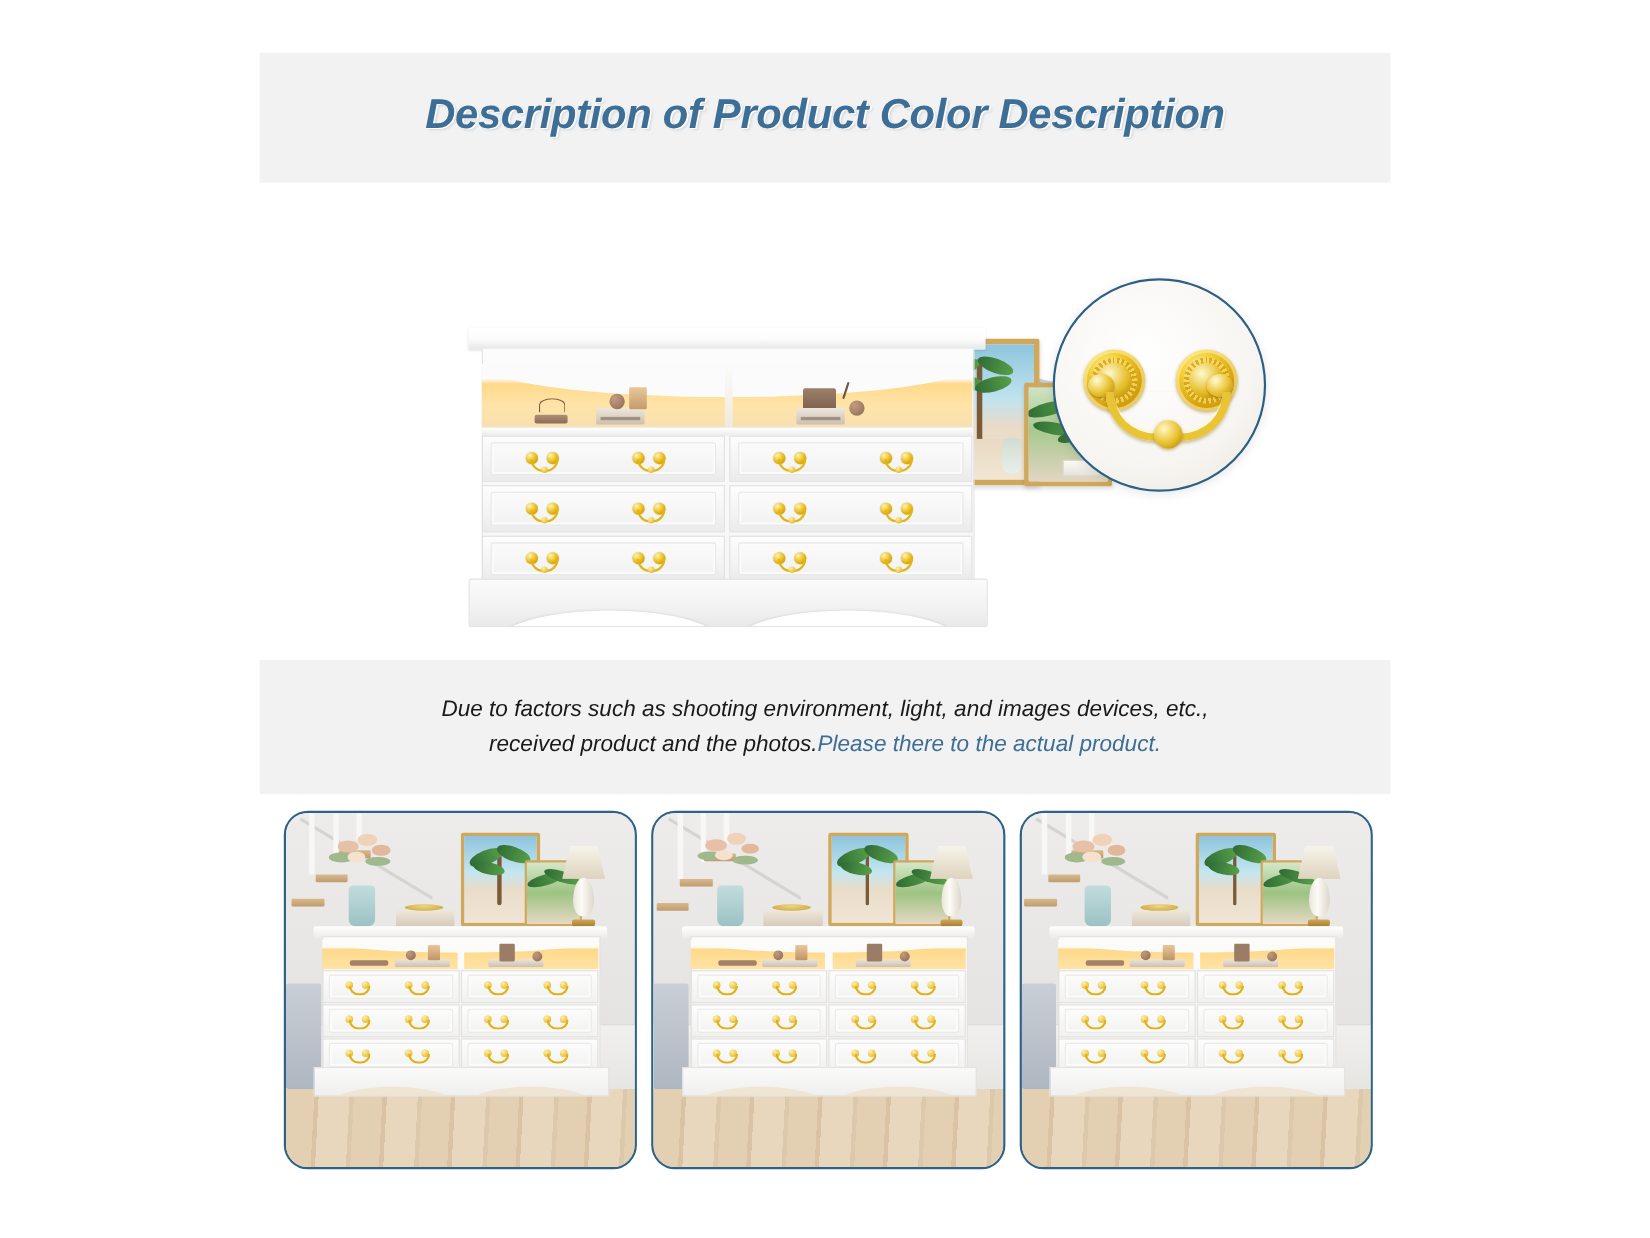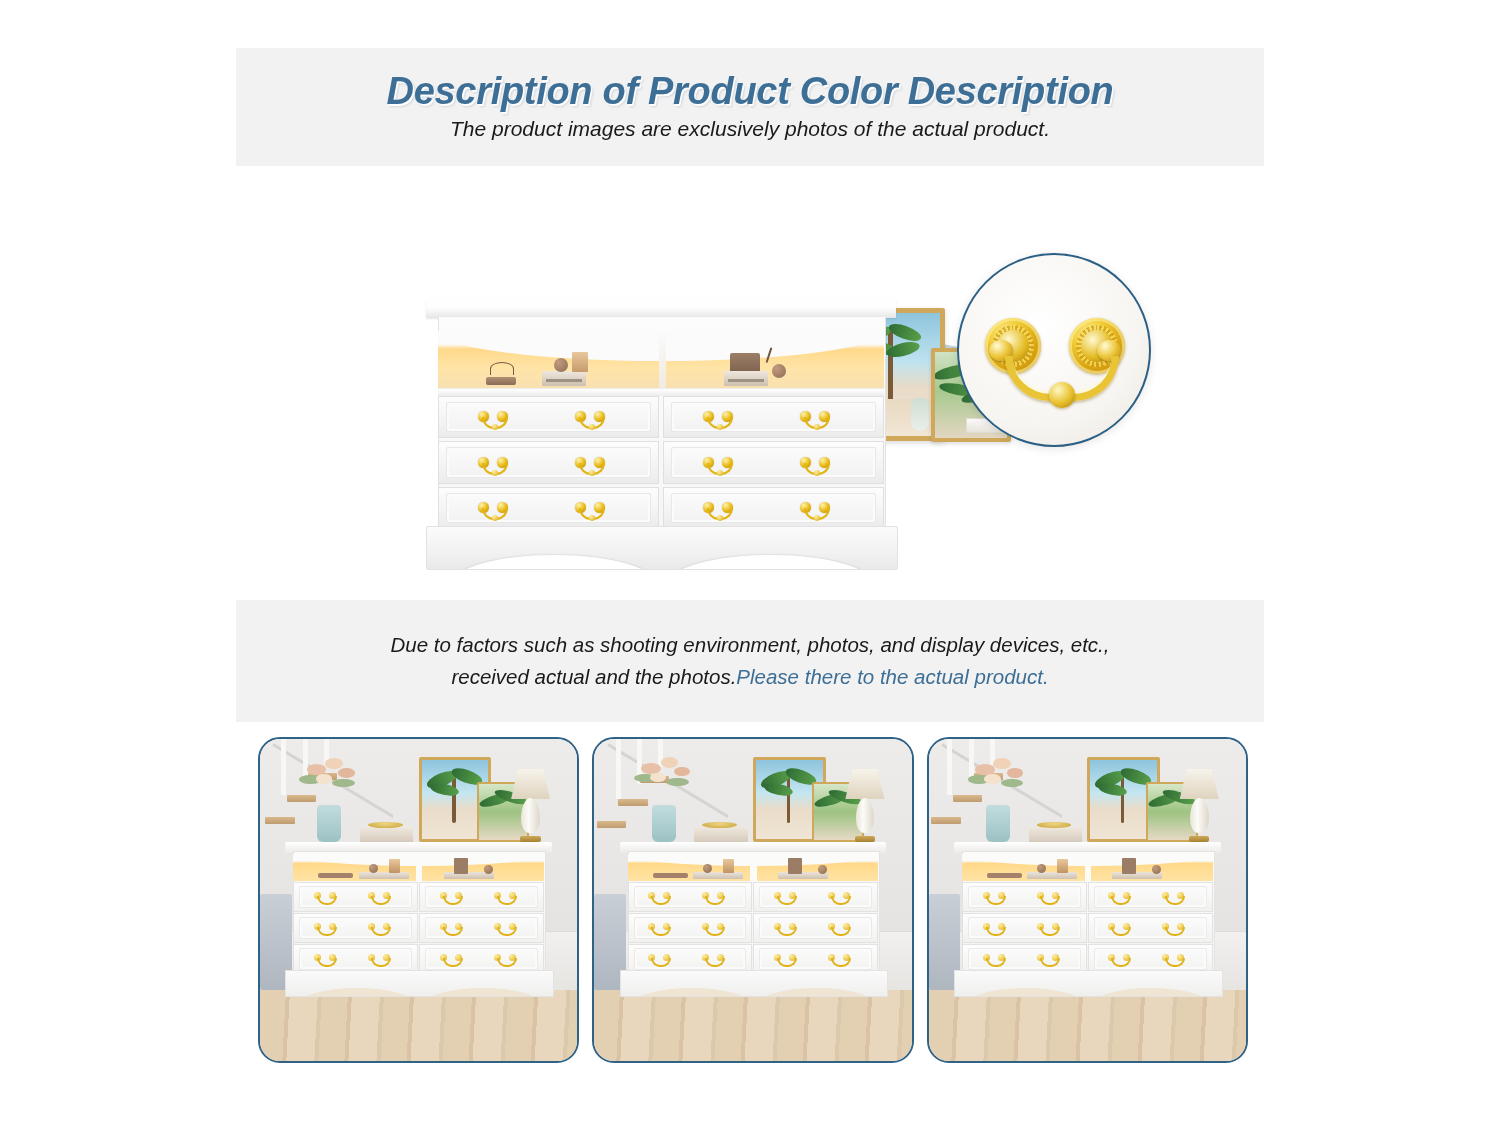--- a/index.html
+++ b/index.html
@@ -323,21 +323,20 @@
   .t-towel{position:absolute;left:0;bottom:22%;width:10%;height:30%;
     background:linear-gradient(180deg,#c9cfd6,#aeb6c0);border-radius:2px;}
 </style>
 </head>
 <body>
 
 <div class="page">
 
   <div class="band" id="band-top">
     <p class="title">Description of Product Color Description</p>
-    <p class="subtitle">The product images are exclusively photos of the actual product.</p>
   </div>
 
   <div id="hero">
 
     <div class="beam"></div>
 
     <div class="dresser">
 
       <div class="vase"></div>
 
@@ -488,22 +487,22 @@
         <div class="mag-rose l"></div>
         <div class="mag-rose r"></div>
         <div class="mag-knob l"></div>
         <div class="mag-knob r"></div>
         <div class="mag-bail"></div>
       </div>
     </div>
   </div>
 
   <div class="band" id="band-bottom">
-    <p class="note-line">Due to factors such as shooting environment, photos, and display devices, etc.,</p>
-    <p class="note-line"><span>received actual and the photos.</span><span class="note-blue">Please there to the actual product.</span></p>
+    <p class="note-line">Due to factors such as shooting environment, light, and images devices, etc.,</p>
+    <p class="note-line"><span>received product and the photos.</span><span class="note-blue">Please there to the actual product.</span></p>
   </div>
 
   <div id="thumbs">
 
     <div class="thumb">
       <div class="room">
         <div class="wall"></div>
         <div class="wainscot"></div>
         <div class="floor"></div>
         <div class="stairs">

